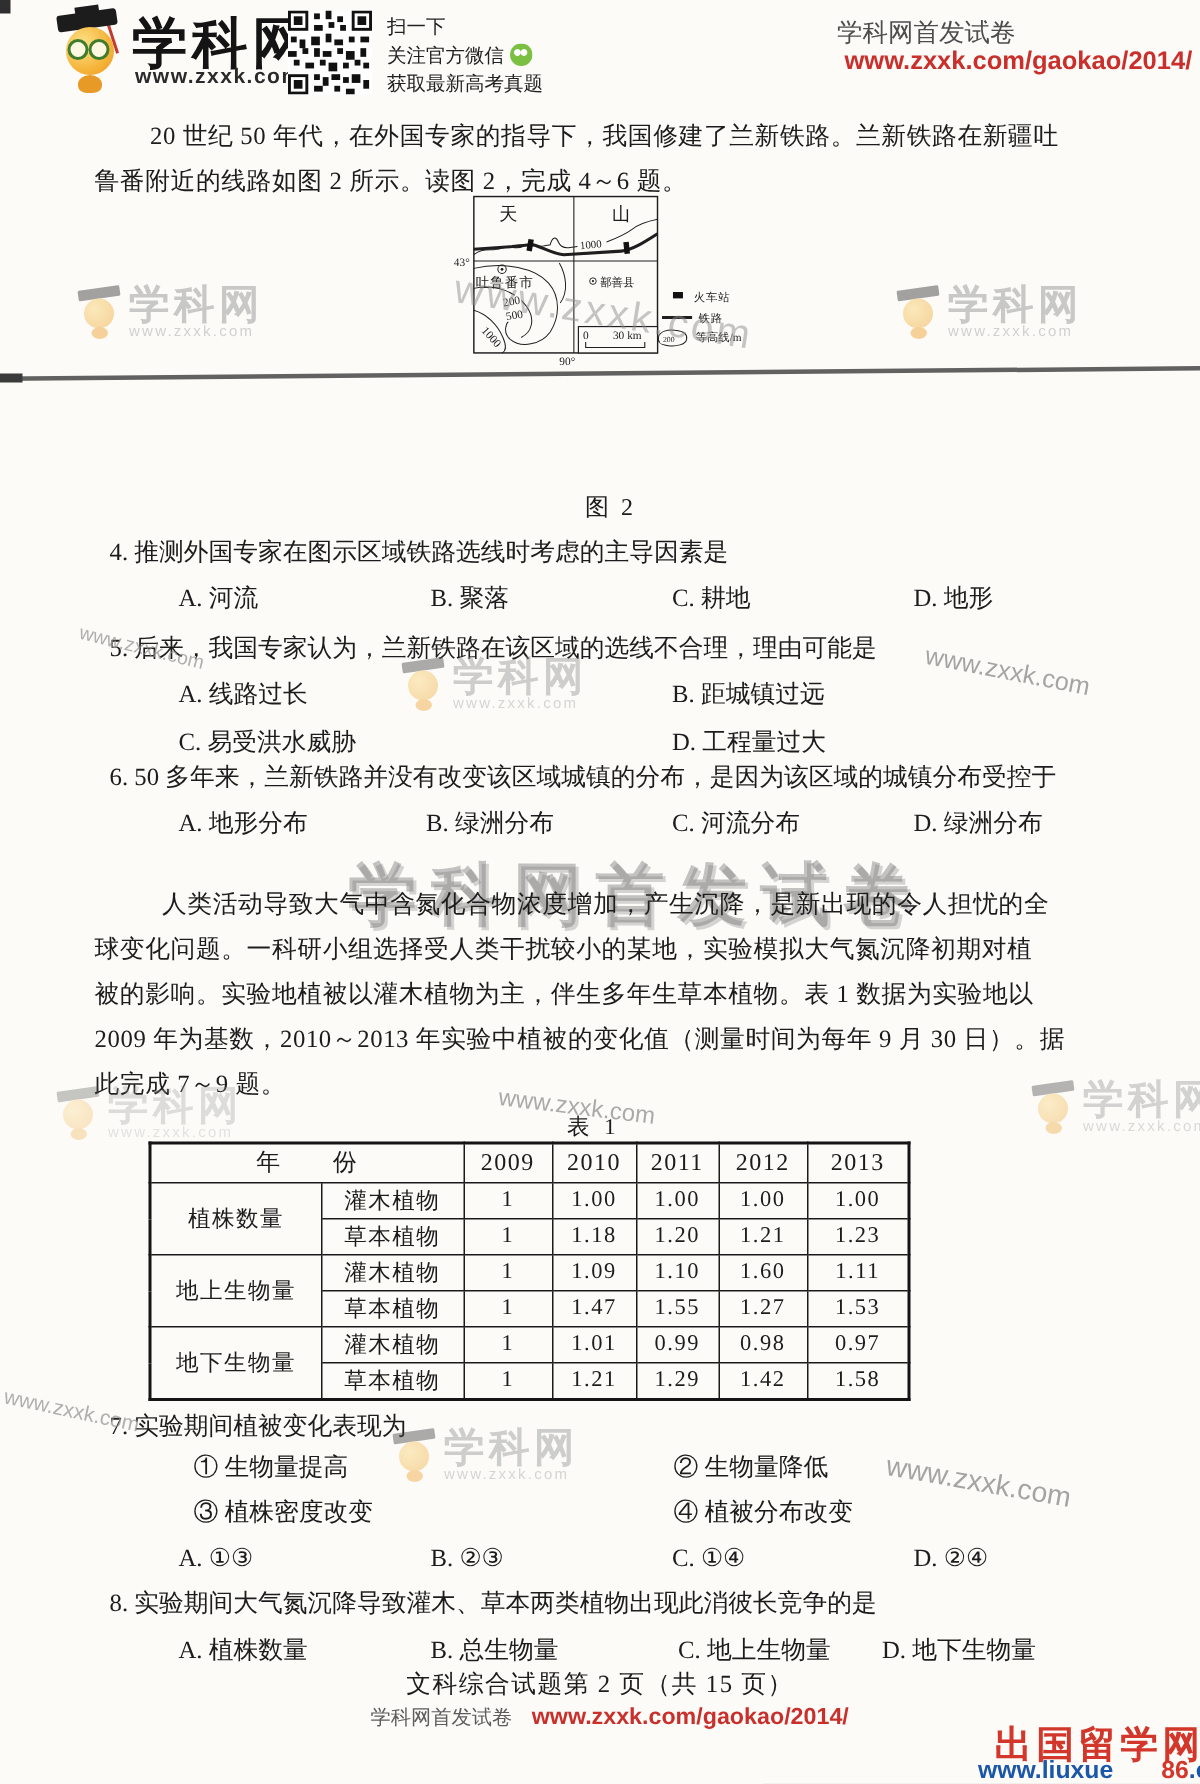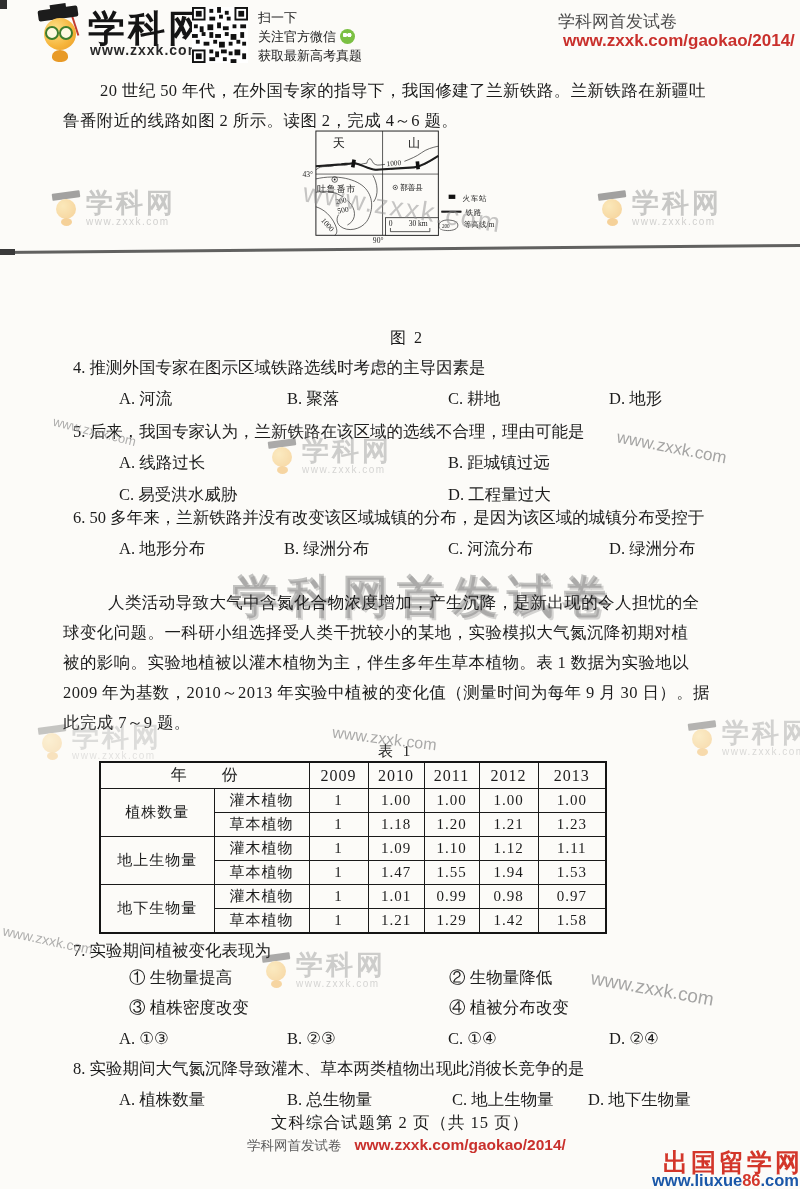--- a/index.html
+++ b/index.html
@@ -75,21 +75,21 @@
   .scan-nub{position:absolute;left:0;top:249px;width:15px;height:6px;background:#3a3a3a;}
   .corner-nub{position:absolute;left:0;top:0;width:7px;height:9px;background:#2f2f2f;}
   
   .f-page{position:absolute;left:0;top:1112px;width:800px;text-align:center;font-size:16.5px;letter-spacing:1px;}
   .f-brand{position:absolute;left:247px;top:1136px;font-family:"Liberation Sans","DejaVu Sans",sans-serif;}
   .f-brand .b1{font-size:13.5px;color:#5c5c5c;}
   .f-brand .b2{font-size:15.5px;font-weight:bold;color:#c9302c;margin-left:13px;}
   .liuxue-name{position:absolute;left:663px;top:1146px;font-size:25px;font-weight:bold;color:#d3362a;letter-spacing:3px;}
   .liuxue-url{position:absolute;left:652px;top:1171px;font-family:"Liberation Sans","DejaVu Sans",sans-serif;
     font-size:16.5px;font-weight:bold;color:#1a57a8;}
-  .liuxue-url .red{color:#d3362a;}
+  .liuxue-url .red{color:#d3362a;margin-left:32px;}
 </style>
 </head>
 <body>
 
 <div class="page">
 
   <div class="logo-mascot">
     <span class="tassel"></span>
       <span class="cap-top"></span>
       <span class="cap"></span>
@@ -313,29 +313,29 @@
       <td>1.20</td>
       <td>1.21</td>
       <td>1.23</td>
     </tr>
     <tr>
       <td rowspan="2">地上生物量</td>
       <td>灌木植物</td>
       <td>1</td>
       <td>1.09</td>
       <td>1.10</td>
-      <td>1.12</td>
+      <td>1.60</td>
       <td>1.11</td>
     </tr>
     <tr>
       <td>草本植物</td>
       <td>1</td>
       <td>1.47</td>
       <td>1.55</td>
-      <td>1.94</td>
+      <td>1.27</td>
       <td>1.53</td>
     </tr>
     <tr>
       <td rowspan="2">地下生物量</td>
       <td>灌木植物</td>
       <td>1</td>
       <td>1.01</td>
       <td>0.99</td>
       <td>0.98</td>
       <td>0.97</td>

